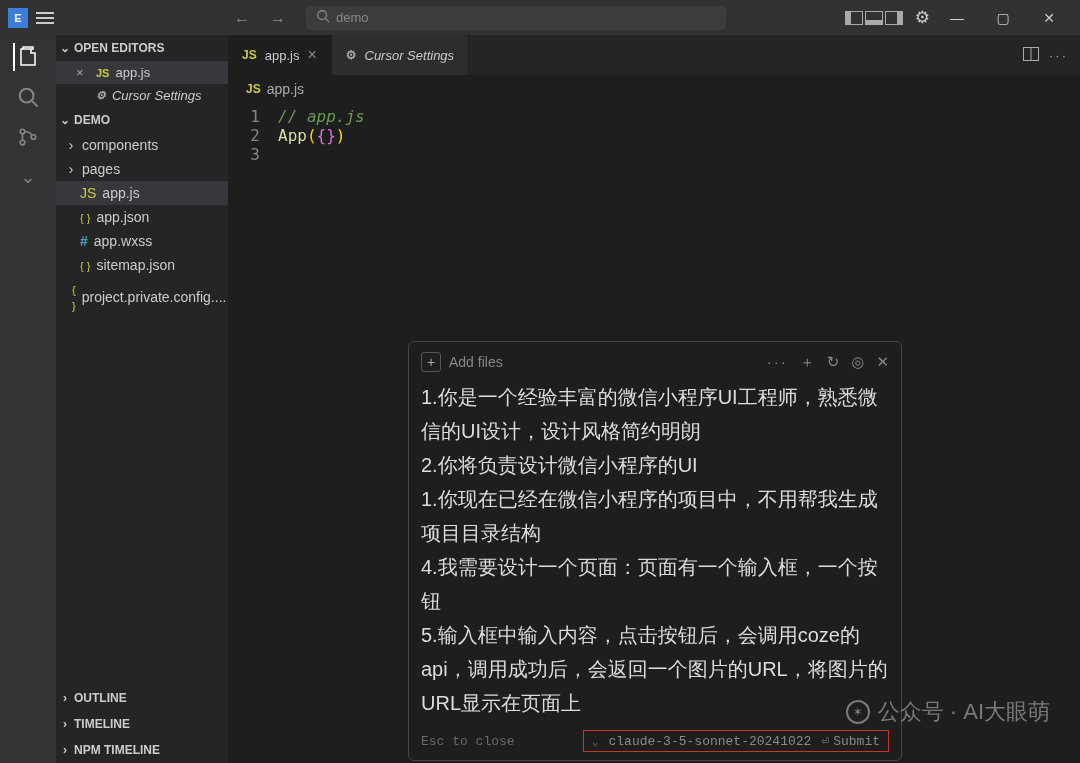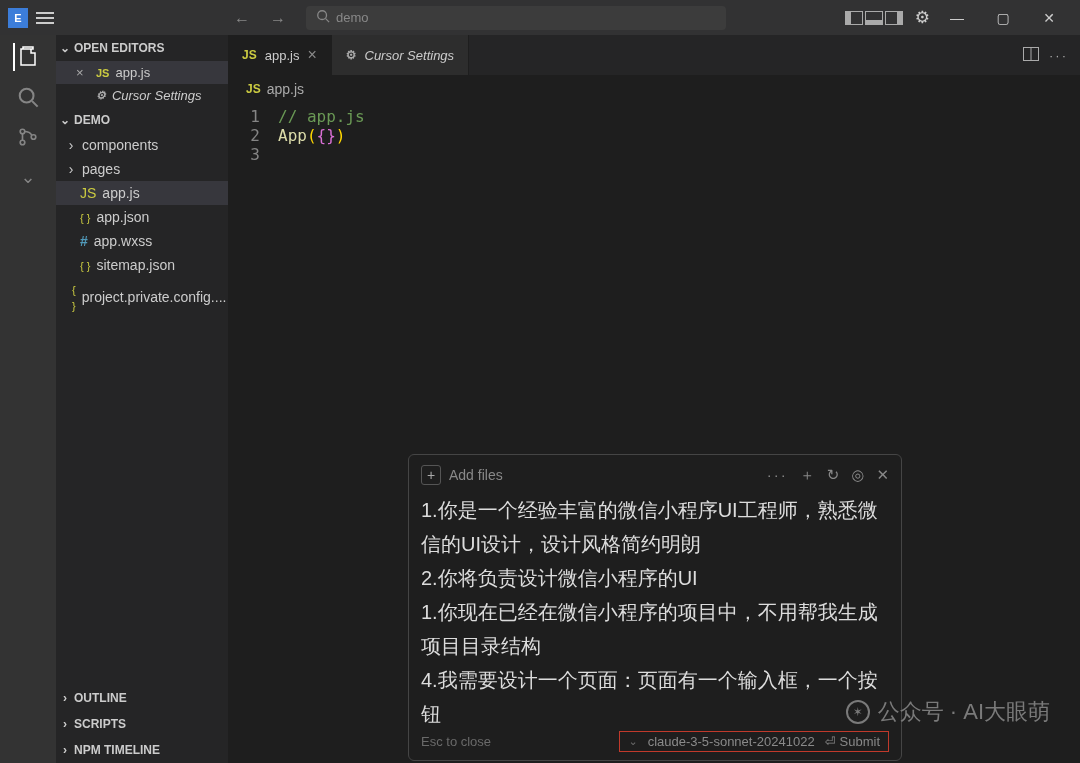--- a/index.html
+++ b/index.html
@@ -127,21 +127,21 @@
 .tabs-right { margin-left: auto; display: flex; align-items: center; gap: 10px; padding-right: 12px; color: #aaa; }
 .breadcrumb { padding: 6px 18px; font-size: 14px; color: #aaa; display:flex; align-items:center; gap: 6px; }
 .code {
   font-family: "Consolas", monospace;
   font-size: 16px;
   padding: 4px 0 0 0;
 }
 .code-line { display: flex; }
 .lineno { width: 50px; text-align: right; padding-right: 18px; color: #858585; }
 .code-text { white-space: pre; }
-.comment { color: #6a9955; }
+.comment { color: #6a9955; font-style: italic; }
 .fn { color: #dcdcaa; }
 .paren { color: #ffd700; }
 .brace { color: #da70d6; }
 
 
 .chat-panel {
   position: absolute;
   left: 180px; right: 178px;
   bottom: 2px;
   background: #1e1e1e;
@@ -150,21 +150,21 @@
   padding: 10px 12px 8px 12px;
 }
 .chat-head { display: flex; align-items: center; gap: 8px; margin-bottom: 8px; }
 .chat-add {
   width: 20px; height: 20px; border: 1px solid #555; border-radius: 3px;
   display: flex; align-items: center; justify-content: center; font-size: 14px; color: #aaa;
 }
 .chat-add-label { color: #888; font-size: 14px; }
 .chat-icons { margin-left: auto; display: flex; gap: 12px; color: #888; font-size: 15px; }
 .chat-body { font-size: 20px; line-height: 1.7; color: #dcdcdc; }
-.chat-foot { display: flex; align-items: center; margin-top: 0; color: #6a6a6a; font-size: 13px; }
+.chat-foot { display: flex; align-items: center; margin-top: 10px; color: #6a6a6a; font-size: 13px; font-family: Liberation Mono, monospace; }
 .chat-model {
   margin-left: auto; display: flex; align-items: center; gap: 10px;
   border: 1px solid #c0392b; padding: 2px 8px;
 }
 .chat-model .mname { color: #8a8a8a; font-size: 13px; }
 .chat-submit { color: #888; }
 
 
 .watermark {
   position: absolute;
@@ -297,21 +297,21 @@
         <span>project.private.config....</span>
       </div>
 
     <div class="sidebar-bottom">
       <div class="section-header">
           <span class="chev">›</span>
           <span>OUTLINE</span>
         </div>
       <div class="section-header">
           <span class="chev">›</span>
-          <span>SCRIPTS</span>
+          <span>TIMELINE</span>
         </div>
       <div class="section-header">
           <span class="chev">›</span>
           <span>NPM TIMELINE</span>
         </div>
     </div>
   </div>
 
   <div class="editor-area">
     <div class="tabs">
@@ -363,20 +363,21 @@
           <span>↻</span>
           <span>◎</span>
           <span>✕</span>
         </div>
       </div>
       <div class="chat-body">
         <div>1.你是一个经验丰富的微信小程序UI工程师，熟悉微信的UI设计，设计风格简约明朗</div>
         <div>2.你将负责设计微信小程序的UI</div>
         <div>1.你现在已经在微信小程序的项目中，不用帮我生成项目目录结构</div>
         <div>4.我需要设计一个页面：页面有一个输入框，一个按钮</div>
+        <div>5.输入框中输入内容，点击按钮后，会调用coze的api，调用成功后，会返回一个图片的URL，将图片的URL显示在页面上</div>
       </div>
       <div class="chat-foot">
         <span>Esc to close</span>
         <div class="chat-model">
           <span style="font-size:11px;">⌄</span>
           <span class="mname">claude-3-5-sonnet-20241022</span>
           <span class="chat-submit"><span style="margin-right:4px;">⏎</span><span>Submit</span></span>
         </div>
       </div>
     </div>

